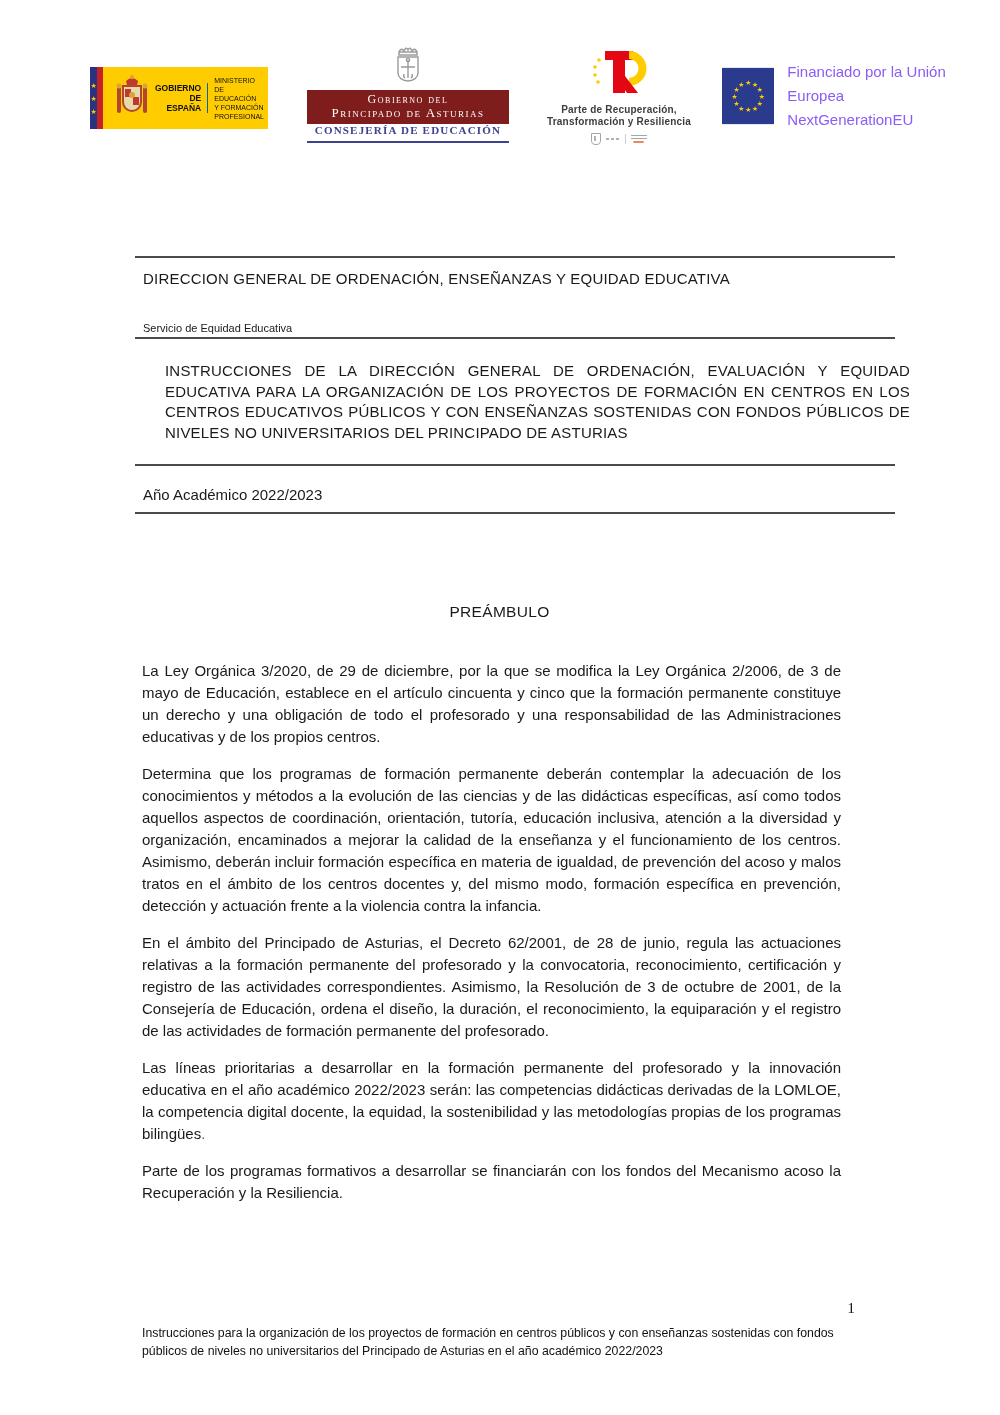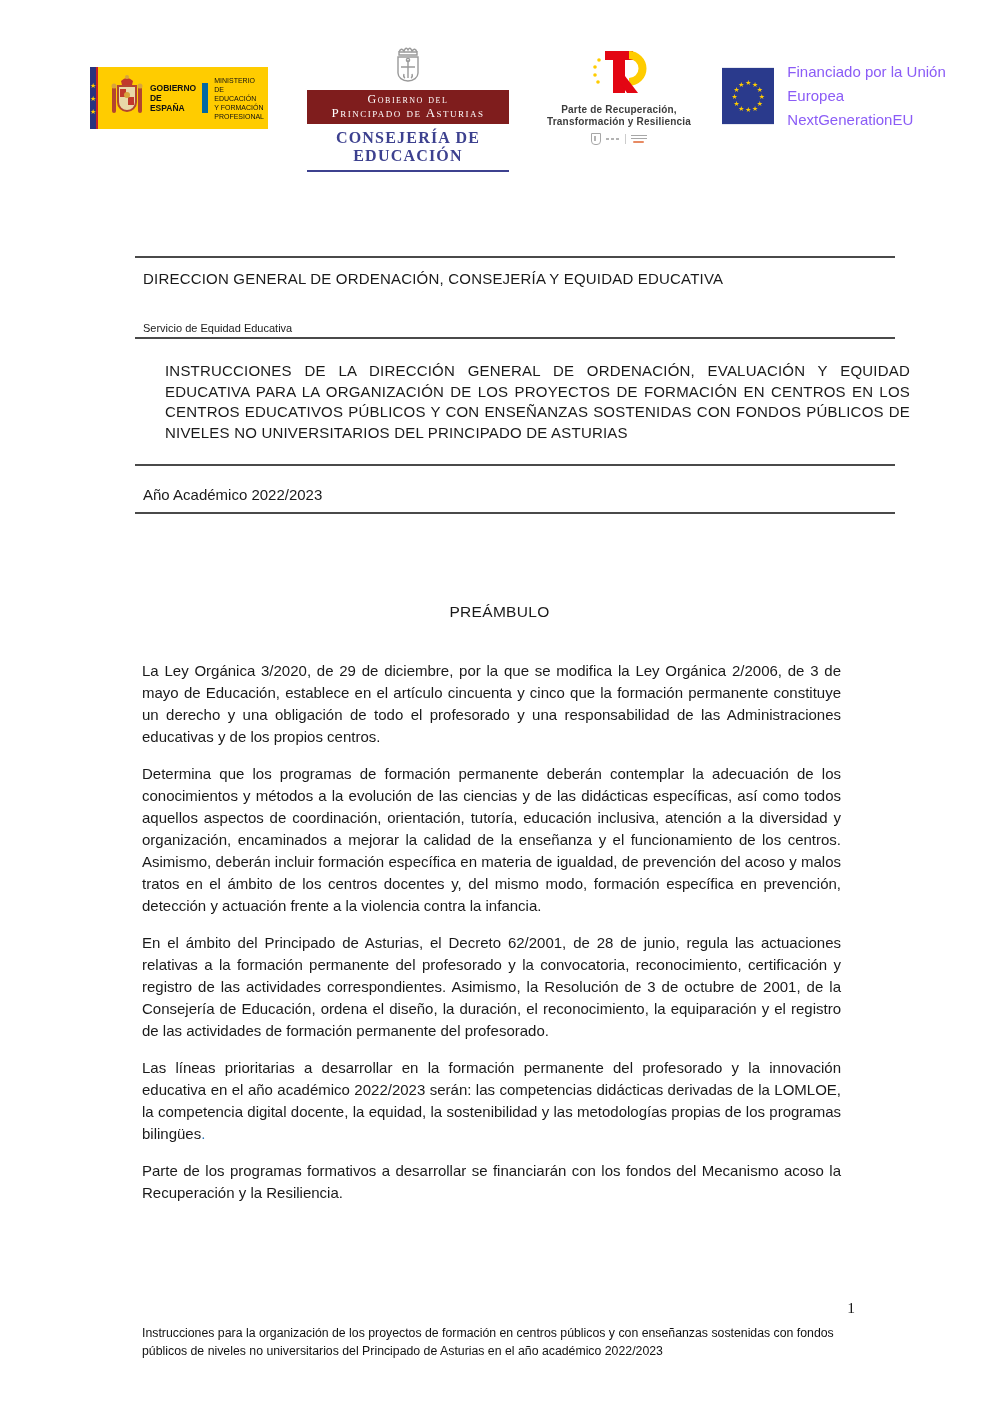--- a/index.html
+++ b/index.html
@@ -8,30 +8,30 @@
     font-family:"Liberation Sans",sans-serif;color:#1a1a1a;overflow:hidden;
     margin:0 auto;
   }
   
   .logo-spain{position:absolute;left:90px;top:67px;width:178px;height:62px;display:flex;}
   .sp-blue{width:15px;background:#2a337e;display:flex;flex-direction:column;justify-content:center;align-items:center;gap:6px;}
   .sp-blue .st{color:#ffcc00;font-size:7px;line-height:7px;}
   .sp-red{width:12px;background:#c62127;}
   .sp-yellow{flex:1;background:#ffcc00;display:flex;align-items:center;padding:0 4px;}
   .sp-coat{margin:0 4px 0 8px;flex:0 0 auto;}
-  .sp-gov{font-size:8.5px;font-weight:bold;line-height:10px;color:#111;padding:0 6px 0 2px;border-right:6px solid #0369a1;}
+  .sp-gov{font-size:8.5px;font-weight:bold;line-height:10px;color:#111;padding:0 6px 0 2px;border-right:1px solid #0369a1;text-align:right;}
   .sp-min{font-size:7px;line-height:9px;color:#111;padding-left:6px;}
   .logo-asturias{position:absolute;left:307px;top:44px;width:202px;text-align:center;}
   .ast-emblem{display:block;margin:0 auto;}
   .ast-banner{margin-top:2px;background:#7f1d1d;color:#ffffff;padding:3px 0 4px;
     font-family:"Liberation Serif",serif;font-variant:small-caps;letter-spacing:1.5px;}
   .ast-banner .l1{font-size:12px;line-height:13px;}
   .ast-banner .l2{font-size:13px;line-height:14px;}
-  .ast-cons{margin-top:5px;color:#3d418f;font-family:"Liberation Serif",serif;
-    font-size:16px;letter-spacing:1.2px;font-weight:bold;}
+  .ast-cons{color:#3d418f;font-family:"Liberation Serif",serif;
+    font-size:11px;letter-spacing:1.2px;font-weight:bold;}
   .ast-rule{margin-top:5px;border-top:2px solid #3d418f;}
   .logo-plan{position:absolute;left:543px;top:46px;width:152px;text-align:center;}
   .plan-text{margin-top:2px;font-size:10px;font-weight:bold;color:#3d3d3d;line-height:12px;letter-spacing:0.2px;}
   .plan-minis{margin-top:5px;display:flex;justify-content:center;align-items:center;gap:5px;opacity:.75;}
   .mini-shield{width:8px;height:10px;border:1px solid #8a8a8a;border-radius:0 0 4px 4px;position:relative;}
   .mini-shield:before{content:"";position:absolute;left:2px;top:2px;width:2px;height:5px;background:#9a9a9a;}
   .mini-dashes{width:14px;height:2px;background:repeating-linear-gradient(90deg,#9a9a9a 0 3px,transparent 3px 5px);}
   .mini-sep{width:1px;height:10px;background:#bbb;}
   .mini-puede{width:16px;height:8px;position:relative;}
   .mini-puede:before{content:"";position:absolute;left:0;top:0;width:16px;height:4px;background:repeating-linear-gradient(0deg,#8a8a8a 0 1px,transparent 1px 3px);}
@@ -151,21 +151,21 @@
           <text x="20" y="20">★</text>
       </g>
     </svg>
     <div class="eu-text">
       <div>Financiado por la Unión Europea</div>
       <div>NextGenerationEU</div>
     </div>
   </div>
 
   <div class="rule" style="top:256px"></div>
-  <div class="dept">DIRECCION GENERAL DE ORDENACIÓN, CONSEJERÍA Y EQUIDAD EDUCATIVA</div>
+  <div class="dept">DIRECCION GENERAL DE ORDENACIÓN, ENSEÑANZAS Y EQUIDAD EDUCATIVA</div>
   <div class="service">Servicio de Equidad Educativa</div>
   <div class="rule" style="top:337px"></div>
   <div class="doc-title">INSTRUCCIONES DE LA DIRECCIÓN GENERAL DE ORDENACIÓN, EVALUACIÓN Y EQUIDAD EDUCATIVA PARA LA ORGANIZACIÓN DE LOS PROYECTOS DE FORMACIÓN EN CENTROS EN LOS CENTROS EDUCATIVOS PÚBLICOS Y CON ENSEÑANZAS SOSTENIDAS CON FONDOS PÚBLICOS DE NIVELES NO UNIVERSITARIOS DEL PRINCIPADO DE ASTURIAS</div>
   <div class="rule" style="top:464px"></div>
   <div class="year">Año Académico 2022/2023</div>
   <div class="rule" style="top:512px"></div>
 
   <div class="preambulo">PREÁMBULO</div>
 
   <div class="bodytext">

